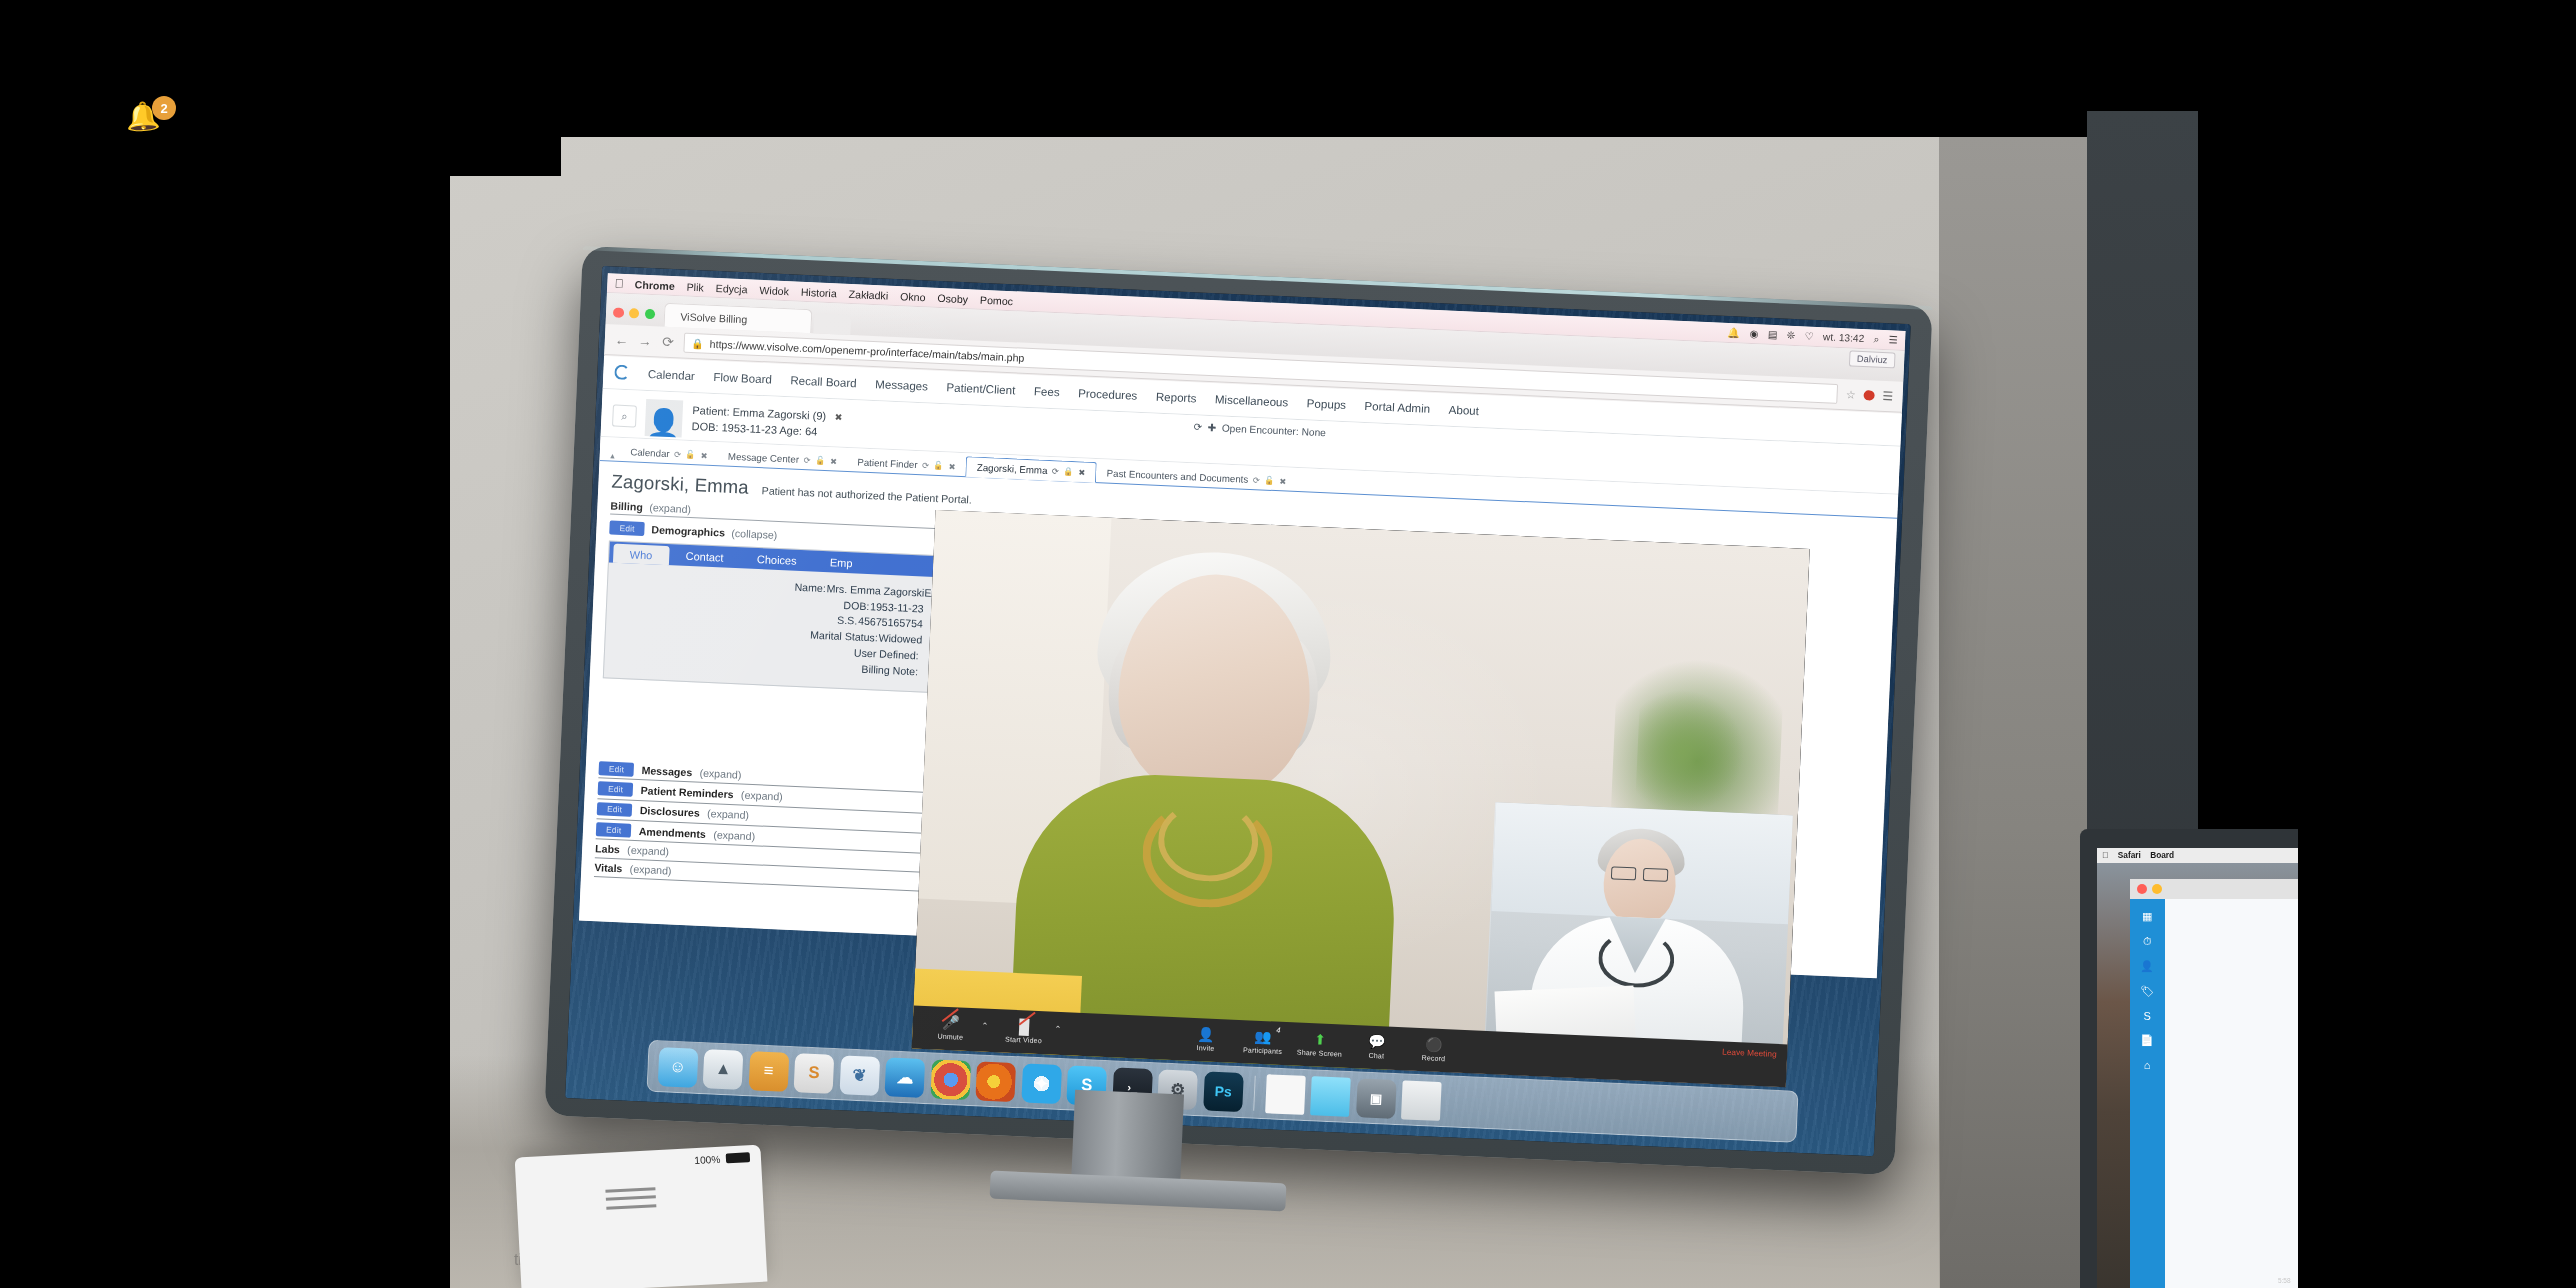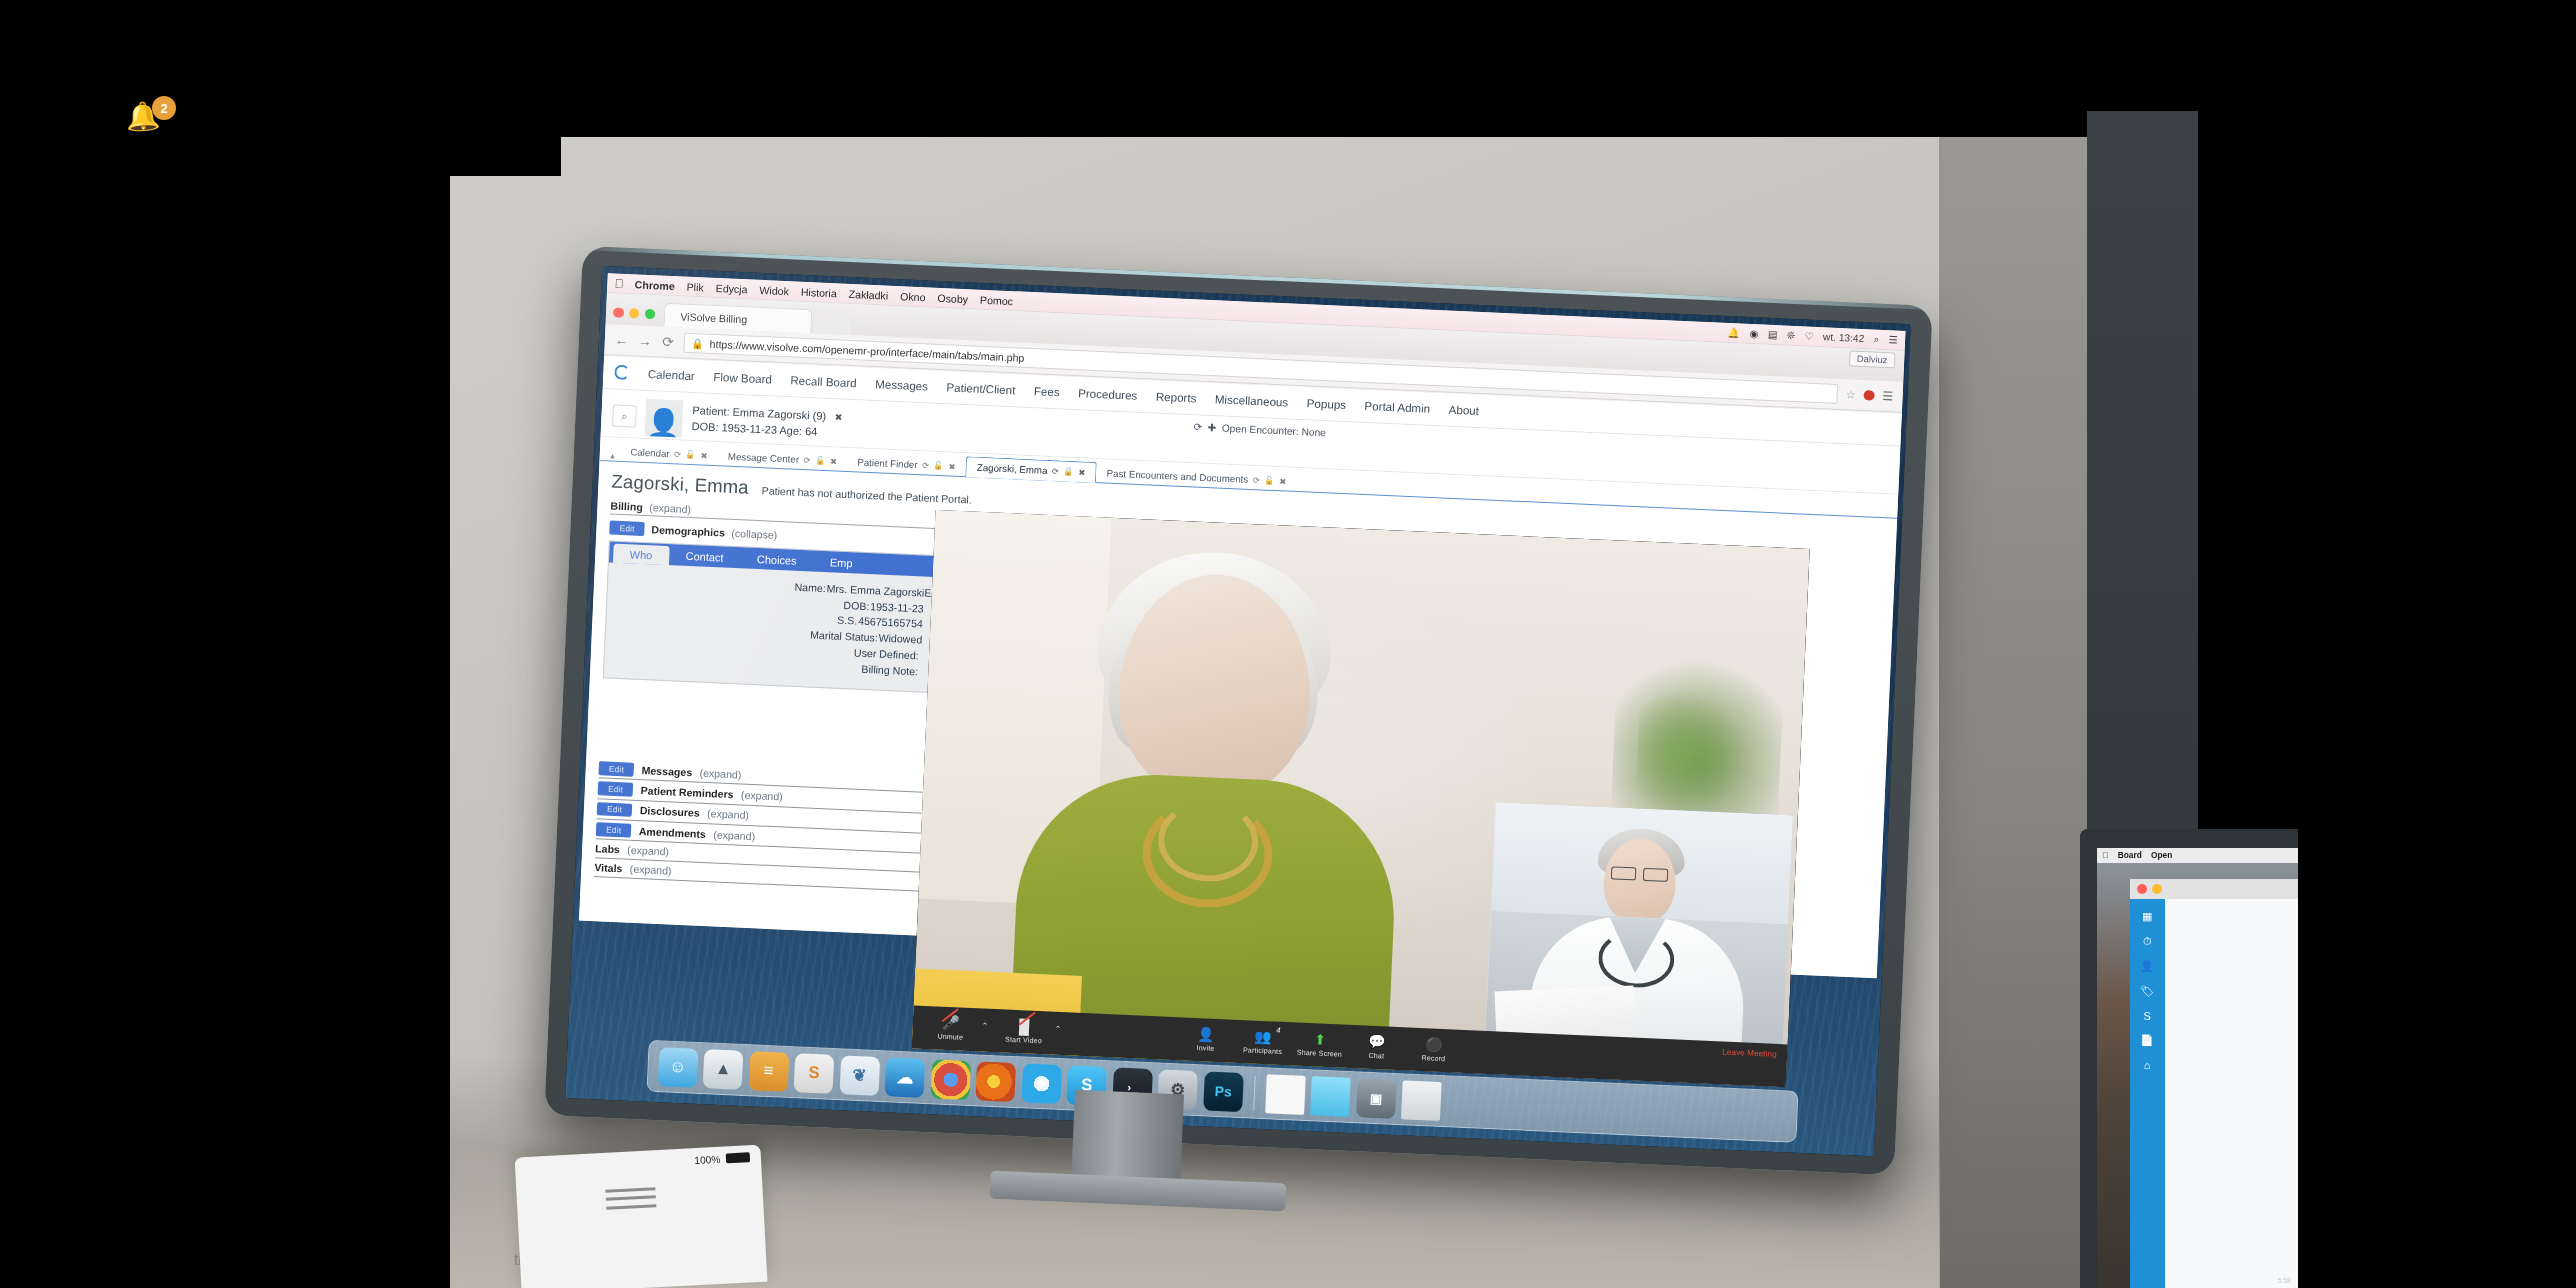--- a/index.html
+++ b/index.html
@@ -711,22 +711,22 @@
     </div>
   </div>
   <div class="bell">🔔</div>
   <div class="bell-badge">2</div>
   <div class="desk-word">tient</div>
 
   <div class="mon2">
     <div class="mon2-screen">
       <div class="mon2-menubar">
         <span></span>
+        <span>Safari</span>
         <span>Board</span>
-        <span>Open</span>
       </div>
       <div class="mon2-win">
         <div class="mon2-titlebar">
           <span class="dot r"></span>
           <span class="dot y"></span>
         </div>
         <div class="mon2-sidebar">
           <span>▦</span>
           <span>⏱</span>
           <span>👤</span>

